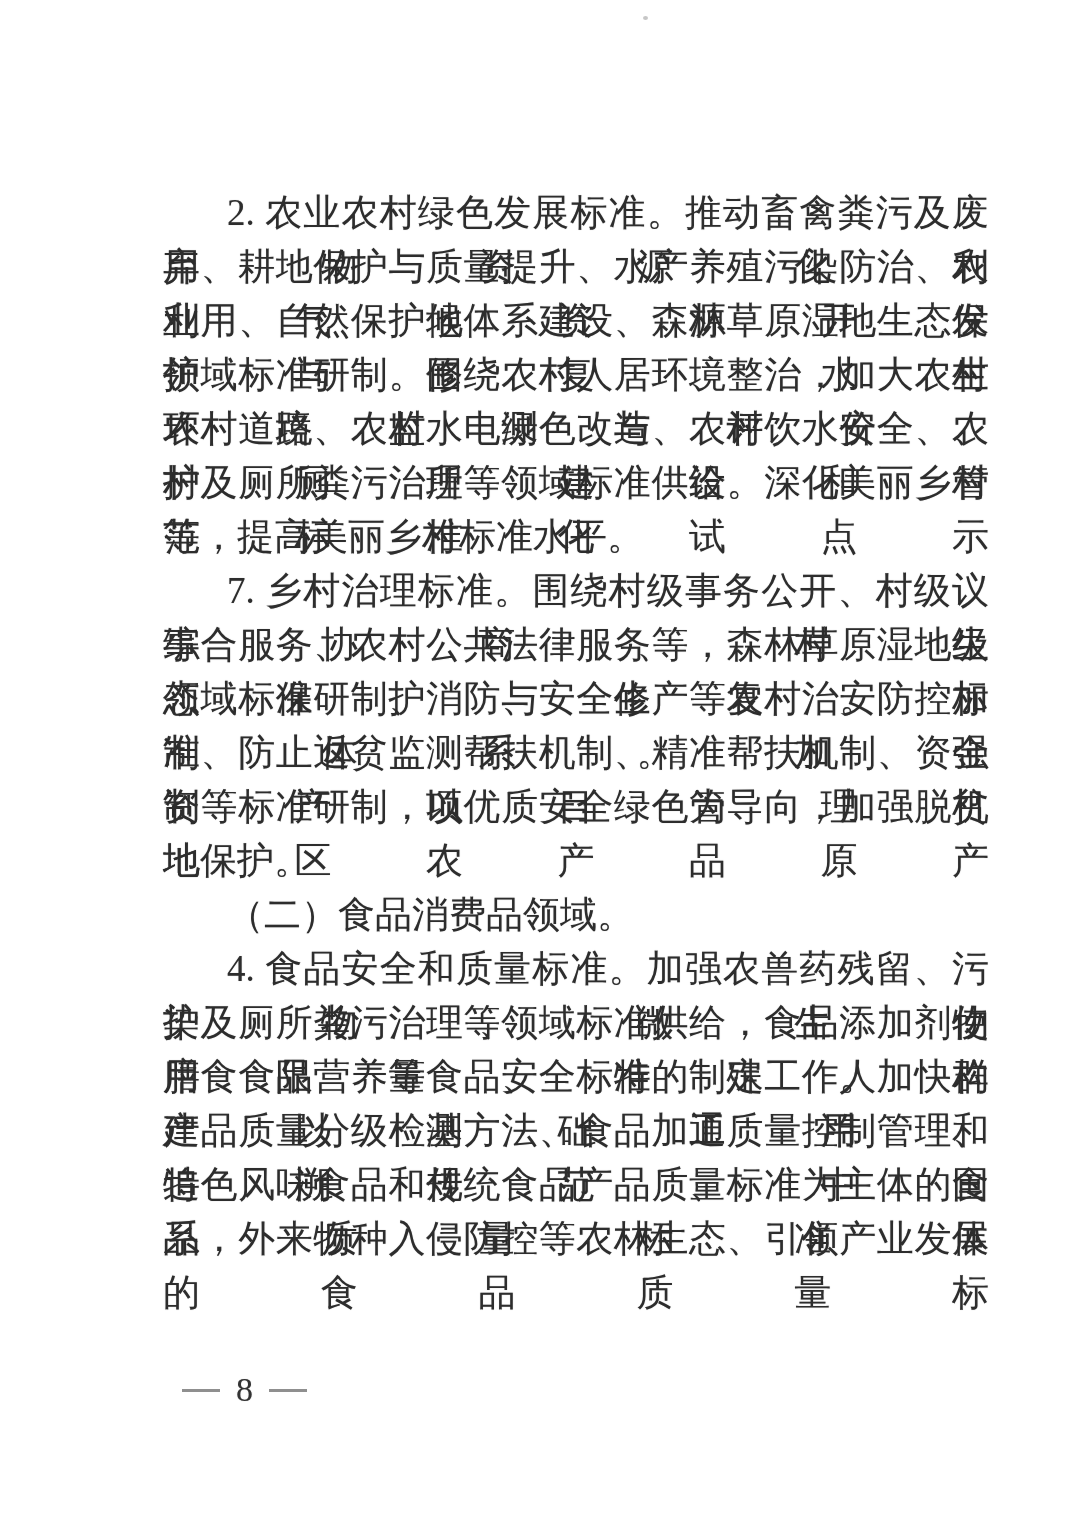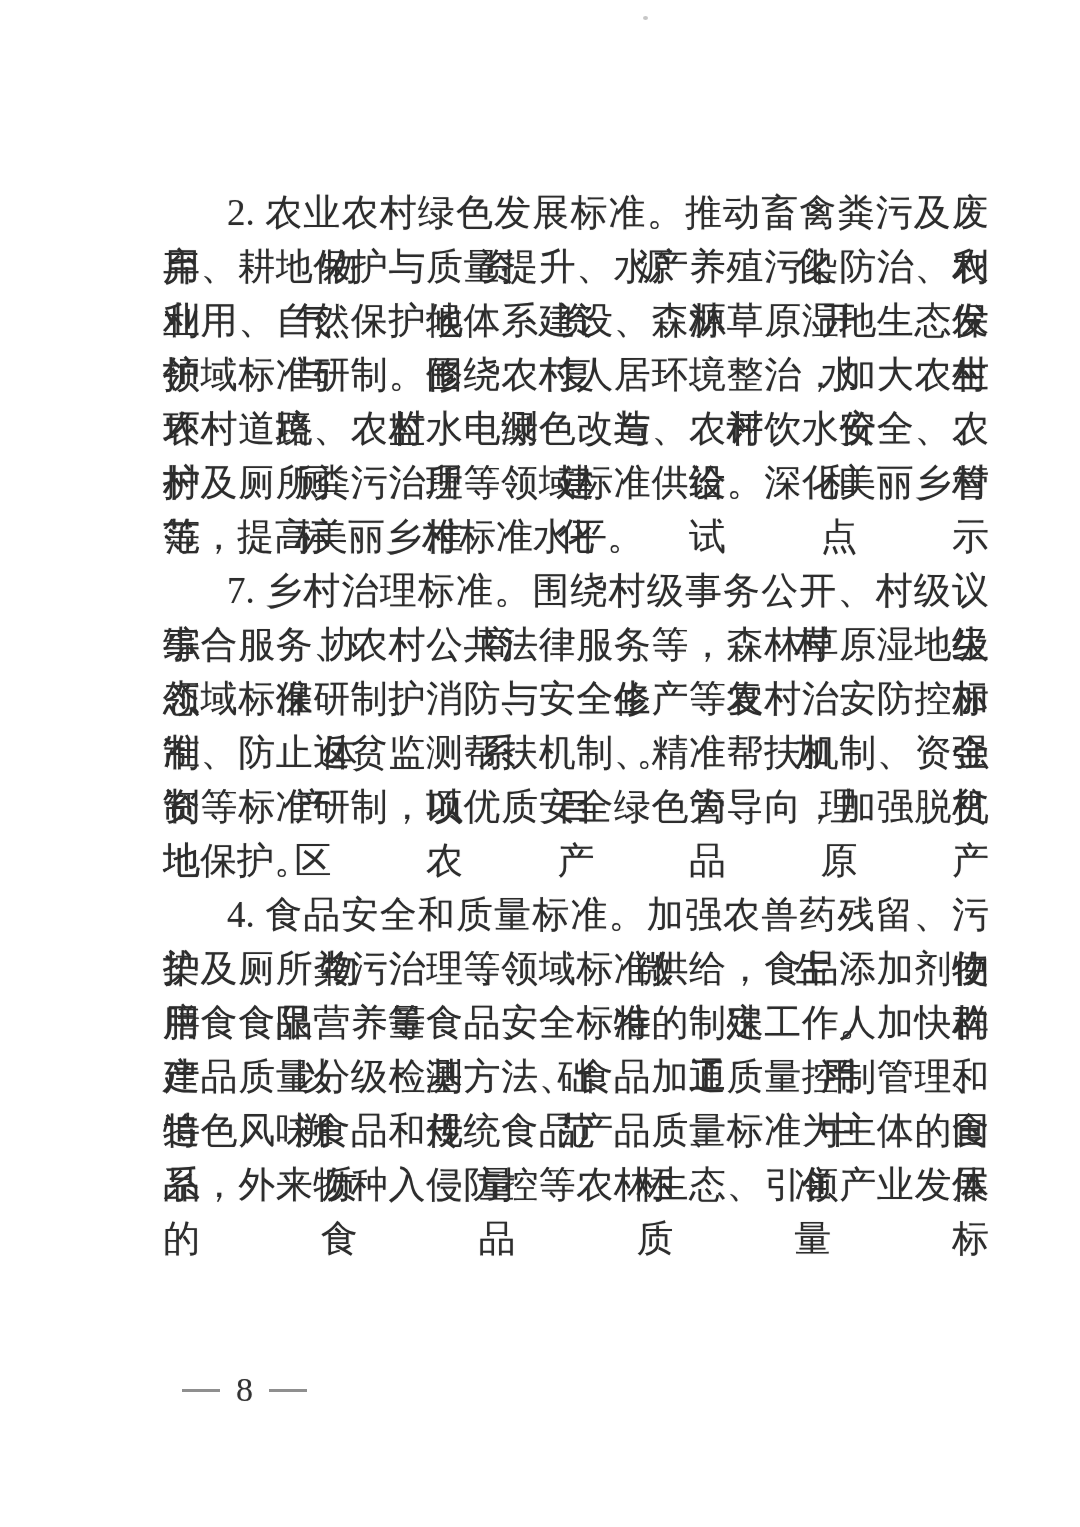--- a/index.html
+++ b/index.html
@@ -85,20 +85,21 @@
       <div class="line justify">领域标准研制。围绕农村人居环境整治，加大农村环境监测与评价、</div>
       <div class="line justify">农村道路、农村水电绿色改造、农村饮水安全、农村厕所建设和管</div>
       <div class="line justify">护及厕所粪污治理等领域标准供给。深化美丽乡村等标准化试点示</div>
       <div class="line">范，提高美丽乡村标准水平。</div>
       <div class="line indent justify">7. 乡村治理标准。围绕村级事务公开、村级议事协商、村级</div>
       <div class="line justify">综合服务、农村公共法律服务等，森林草原湿地生态保护与修复。加</div>
       <div class="line justify">领域标准研制、消防、安全生产等农村治安防控标准体系。加强</div>
       <div class="line justify">制、防止返贫监测帮扶机制、精准帮扶机制、资金资产项目管理机</div>
       <div class="line justify">制等标准研制，以优质安全绿色为导向，加强脱贫地区农产品原产</div>
       <div class="line">地保护。</div>
+      <div class="line indent">（二）食品消费品领域。</div>
       <div class="line indent justify">4. 食品安全和质量标准。加强农兽药残留、污染物、微生物</div>
       <div class="line justify">护及厕所粪污治理等领域标准供给，食品添加剂使用限量、特殊人群</div>
       <div class="line justify">膳食食品营养等食品安全标准的制定工作。加快构建以基础通用、</div>
       <div class="line justify">产品质量分级检测方法、食品加工质量控制管理和追溯规范、中国</div>
       <div class="line justify">特色风味食品和传统食品产品质量标准为主体的食品质量标准体</div>
       <div class="line justify">系，外来物种入侵防控等农林生态、引领产业发展的食品质量标</div>
     </div>
 
   <div class="footer">
     <span class="fdash"></span><span class="fnum">8</span><span class="fdash"></span>

